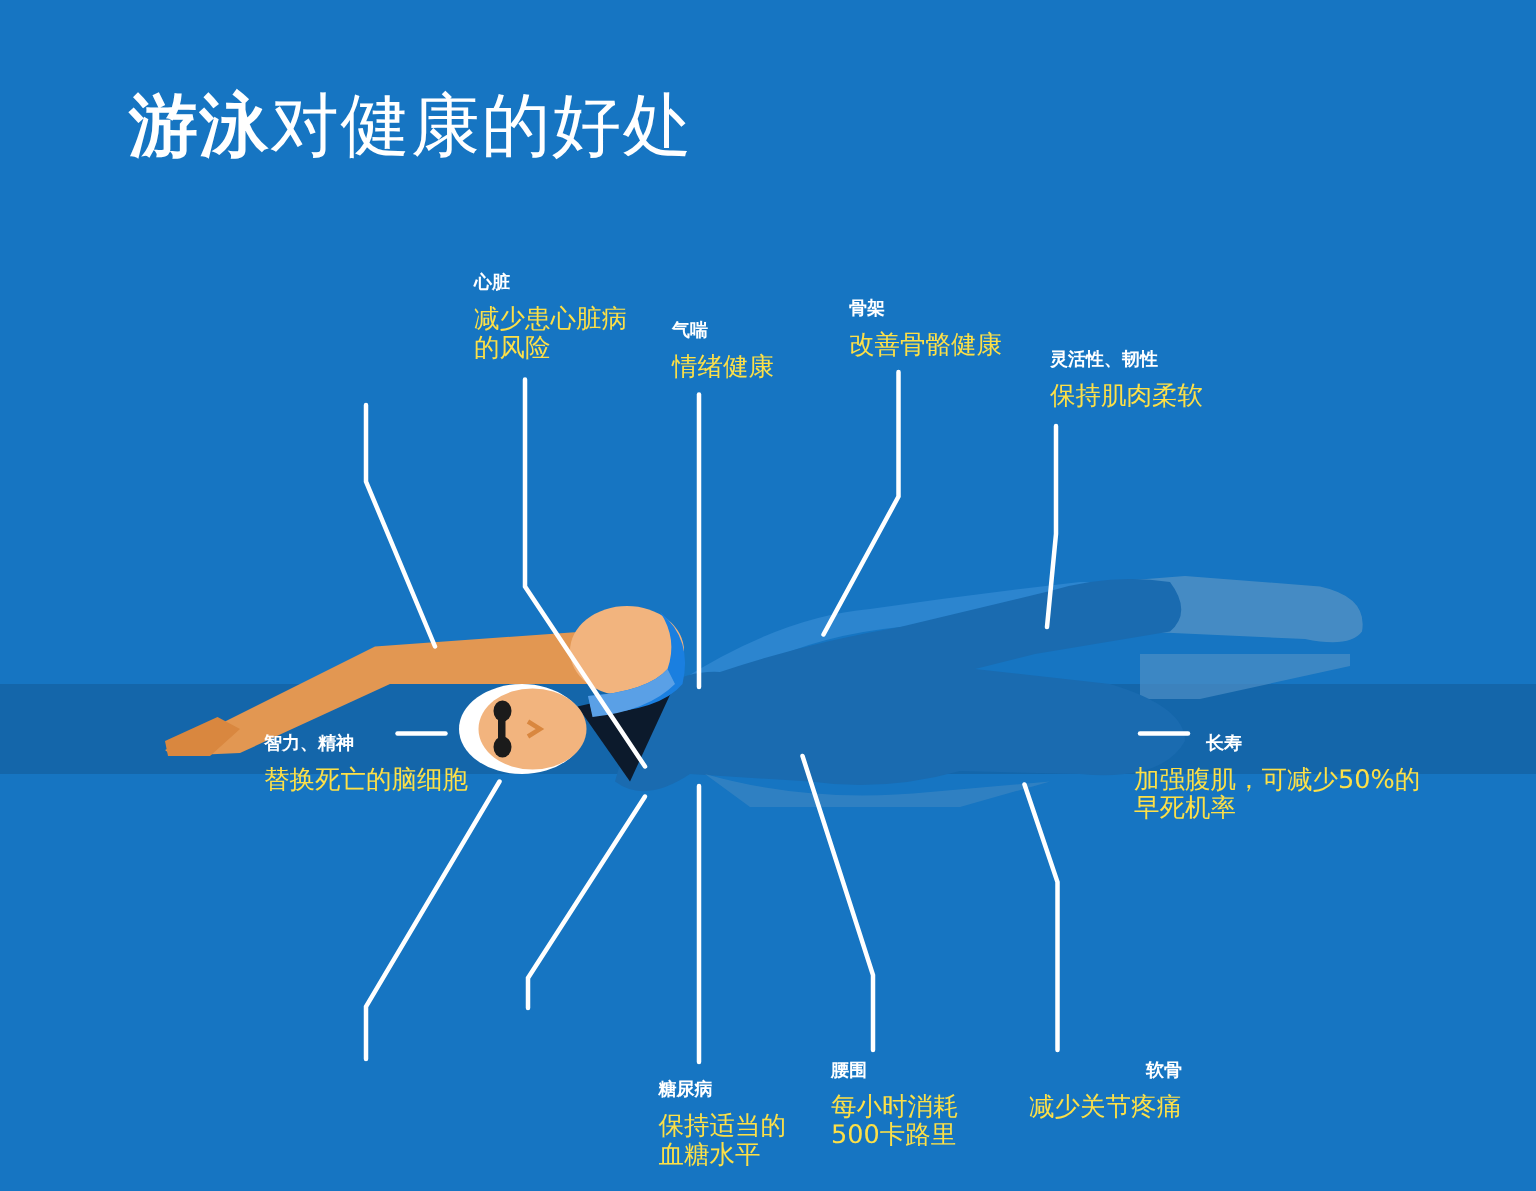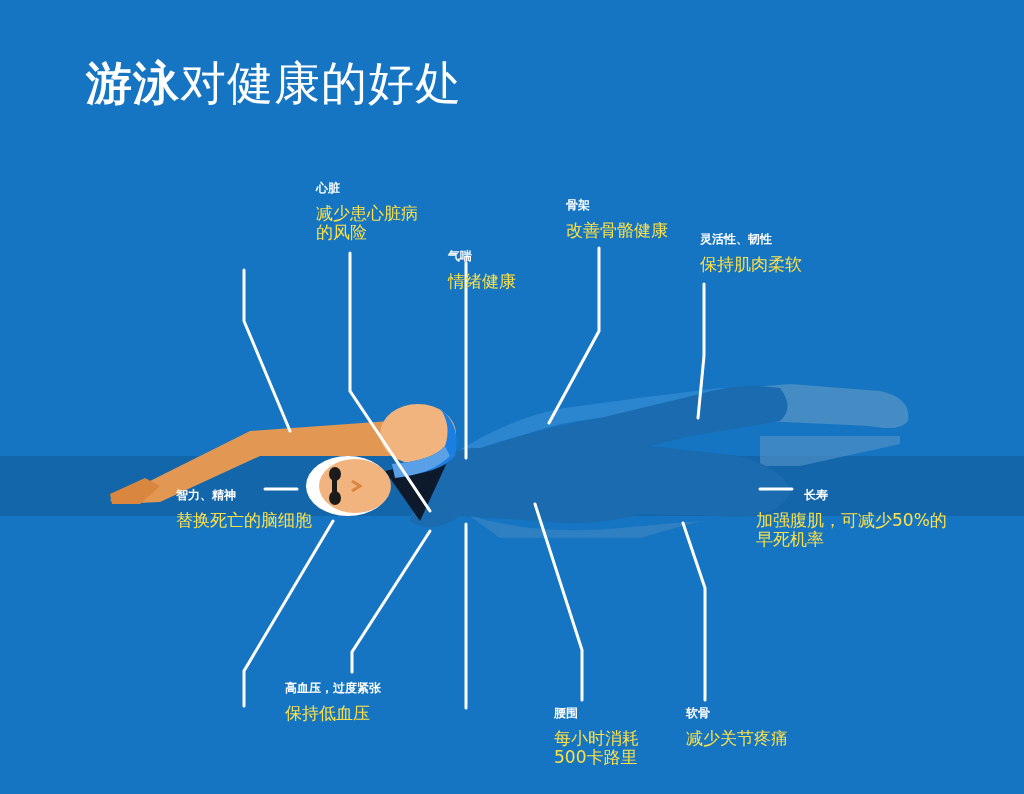--- a/index.html
+++ b/index.html
@@ -77,21 +77,21 @@
     <span class="bold">游泳</span><span class="light">对健康的好处</span>
   </div>
 
 
   <div class="label" style="left:316px; top:162px;">
     <div class="head">心脏</div>
     <div class="desc">减少患心脏病</div>
     <div class="desc">的风险</div>
   </div>
 
-  <div class="label" style="left:448px; top:194px;margin-top:36px;">
+  <div class="label" style="left:448px; top:194px;">
     <div class="head">气喘</div>
     <div class="desc">情绪健康</div>
   </div>
 
   <div class="label" style="left:700px; top:213px;">
     <div class="head">灵活性、韧性</div>
     <div class="desc">保持肌肉柔软</div>
   </div>
 
   <div class="label" style="left:566px; top:179px;">
@@ -103,31 +103,32 @@
     <div class="head">智力、精神</div>
     <div class="desc">替换死亡的脑细胞</div>
   </div>
 
   <div class="label" style="left:756px; top:469px;">
     <div class="head" style="padding-left:48px;">长寿</div>
     <div class="desc">加强腹肌，可减少50%的</div>
     <div class="desc">早死机率</div>
   </div>
 
-  <div class="label" style="left:285px; top:662px;">
-    <div class="head">高血压，过度紧张</div>
-    <div class="desc">保持低血压</div>
-  </div>
 
 
+  <div class="label" style="left:439px; top:700px;">
+    <div class="head">糖尿病</div>
+    <div class="desc">保持适当的</div>
+    <div class="desc">血糖水平</div>
+  </div>
 
   <div class="label" style="left:554px; top:687px;">
     <div class="head">腰围</div>
     <div class="desc">每小时消耗</div>
     <div class="desc">500卡路里</div>
   </div>
 
-  <div class="label" style="left:686px; top:687px;">
+  <div class="label" style="left:686px; top:687px;text-align:right;">
     <div class="head">软骨</div>
     <div class="desc">减少关节疼痛</div>
   </div>
 
 </div>
 
 </body></html>

